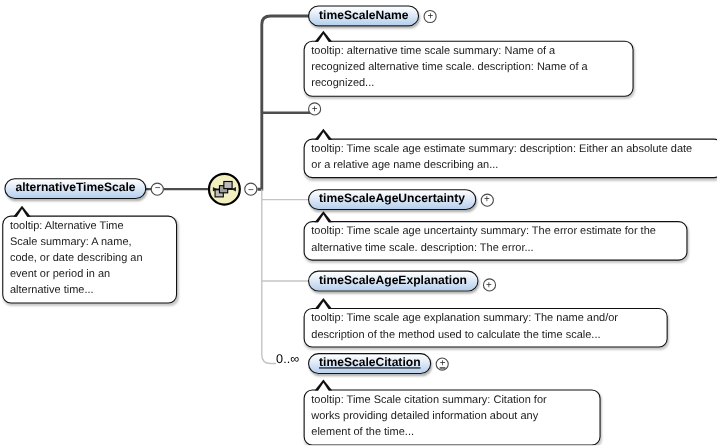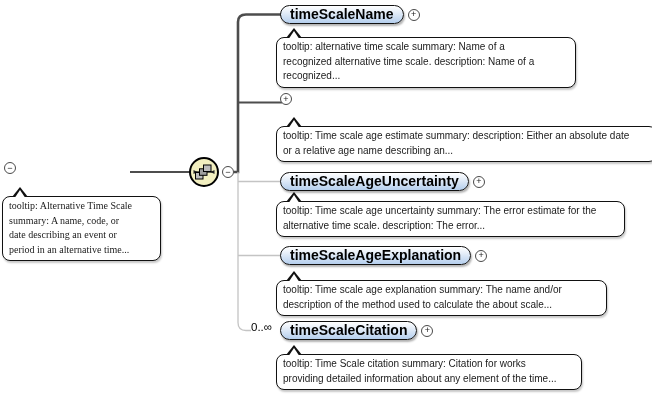--- a/index.html
+++ b/index.html
@@ -26,21 +26,21 @@
   }
   .pill {
     display: inline-flex;
     align-items: center;
     height: 19px;
     padding: 0 9px 1px 9px;
     border: 1.5px solid #111111;
     border-radius: 10px;
     background: linear-gradient(to bottom, #ffffff 0%, #e7eff9 35%, #b5cfee 100%);
     box-shadow: 1px 2px 2px rgba(0,0,0,0.30);
-    font-size: 14px;
+    font-size: 11px;
     font-weight: bold;
     color: #000000;
     white-space: nowrap;
     cursor: default;
   }
   .toggle {
     width: 12px;
     height: 12px;
     border: 1px solid #4a4a4a;
     border-radius: 50%;
@@ -114,20 +114,23 @@
 
     <path d="M 234 172 H 238 V 22 Q 238 14.5 246 14.5 H 282" stroke="#4d4d4d" stroke-width="2.6" fill="none"></path>
     <path d="M 238 102.5 H 282" stroke="#4d4d4d" stroke-width="2.2" fill="none"></path>
 
     <path d="M 238 172 V 322.5 Q 238 330.5 246 330.5 H 251" stroke="#c4c4c4" stroke-width="1.3" fill="none"></path>
     <path d="M 238 181.5 H 282" stroke="#c4c4c4" stroke-width="1.3" fill="none"></path>
     <path d="M 238 255.5 H 282" stroke="#c4c4c4" stroke-width="1.3" fill="none"></path>
   </svg>
 
   <div class="row" style="left:4px; top:162px;">
+    <div class="pill">
+      <span>alternativeTimeScale</span>
+    </div>
     <div class="toggle">
       <span>−</span>
     </div>
   </div>
 
   <svg class="compositor" viewBox="0 0 32 32">
     <circle cx="16" cy="16" r="14" fill="#f2efc0" stroke="#000000" stroke-width="2"></circle>
     <path d="M6 16 H26" stroke="#222222" stroke-width="1.4"></path>
     <path d="M9.5 16 l-4 -2 v4 z" fill="#222222"></path>
     <path d="M22.5 16 l4 -2 v4 z" fill="#222222"></path>
@@ -135,21 +138,21 @@
     <rect x="11.5" y="12.8" width="7.5" height="6.5" fill="#9e9e9e" stroke="#000000"></rect>
     <rect x="15.5" y="9" width="7.5" height="6.5" fill="#bcbcbc" stroke="#000000"></rect>
   </svg>
 
   <div class="row" style="left:222px; top:166px;">
     <div class="toggle">
       <span>−</span>
     </div>
   </div>
 
-  <div class="tooltip" style="left:2px; top:196px; width:159px;font-family:Liberation Serif, serif;">tooltip: Alternative Time Scale summary: A name, code, or date describing an event or period in an alternative time...</div>
+  <div class="tooltip" style="left:2px; top:196px; width:159px;">tooltip: Alternative Time Scale summary: A name, code, or date describing an event or period in an alternative time...</div>
 
   <div class="row" style="left:280px; top:5px;">
     <div class="pill">
       <span>timeScaleName</span>
     </div>
     <div class="toggle">
       <span>+</span>
     </div>
   </div>
   <div class="tooltip" style="left:276px; top:37px; width:300px;">tooltip: alternative time scale summary: Name of a recognized alternative time scale. description: Name of a recognized...</div>
@@ -164,34 +167,34 @@
   <div class="row" style="left:280px; top:172px;align-items:center;">
     <div class="pill">
       <span>timeScaleAgeUncertainty</span>
     </div>
     <div class="toggle">
       <span>+</span>
     </div>
   </div>
   <div class="tooltip" style="left:276px; top:201px; width:349px;">tooltip: Time scale age uncertainty summary: The error estimate for the alternative time scale. description: The error...</div>
 
-  <div class="row" style="left:280px; top:246px;">
+  <div class="row" style="left:280px; top:246px;align-items:flex-end;">
     <div class="pill">
       <span>timeScaleAgeExplanation</span>
     </div>
     <div class="toggle">
       <span>+</span>
     </div>
   </div>
-  <div class="tooltip" style="left:276px; top:280px; width:331px;">tooltip: Time scale age explanation summary: The name and/or description of the method used to calculate the about scale...</div>
+  <div class="tooltip" style="left:276px; top:280px; width:331px;">tooltip: Time scale age explanation summary: The name and/or description of the method used to calculate the time scale...</div>
 
   <div class="multiplicity">0..∞</div>
-  <div class="row" style="left:280px; top:321px;">
+  <div class="row" style="left:280px; top:321px;text-decoration:underline;">
     <div class="pill">
       <span>timeScaleCitation</span>
     </div>
     <div class="toggle">
       <span>+</span>
     </div>
   </div>
-  <div class="tooltip" style="left:276px; top:354px; width:306px;">tooltip: Time Scale citation summary: Citation for works providing detailed information about any element of the time...</div>
+  <div class="tooltip" style="left:276px; top:354px; width:270px;">tooltip: Time Scale citation summary: Citation for works providing detailed information about any element of the time...</div>
 
 </div>
 
 </body></html>

